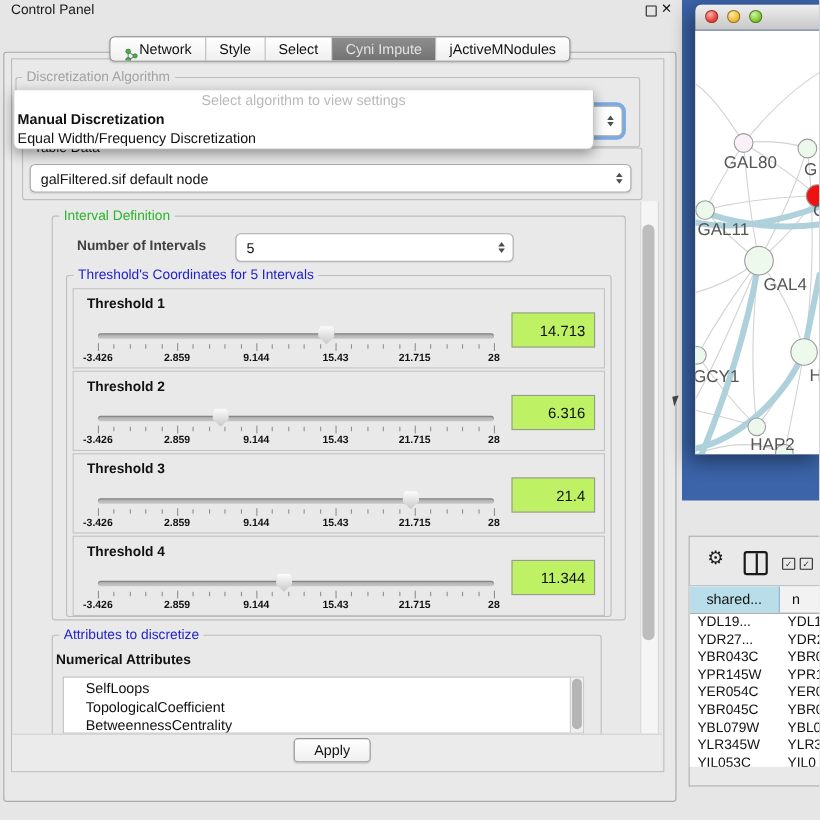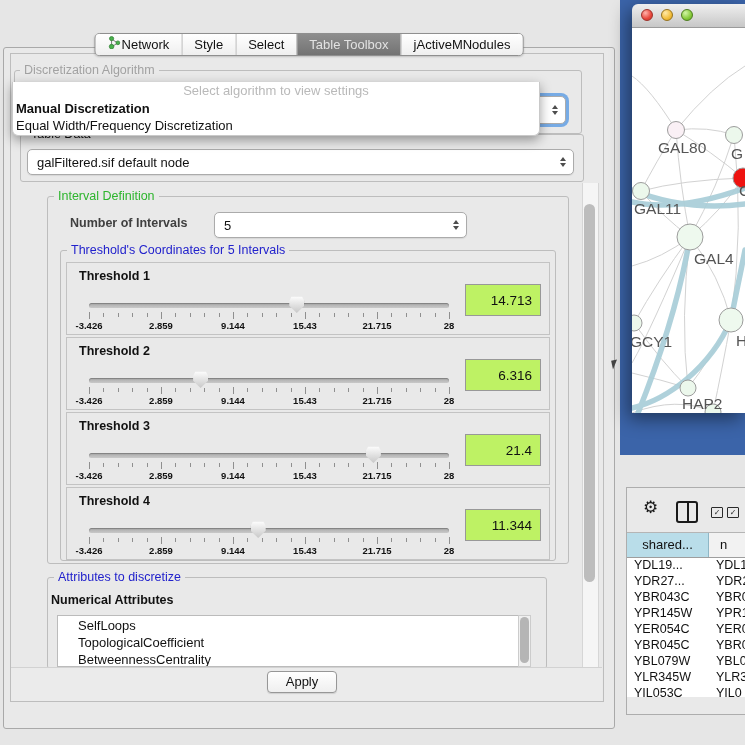--- a/index.html
+++ b/index.html
@@ -11,21 +11,21 @@
   .cp-titlebar{left:0;top:0;width:618px;height:20px;}
   .cp-title{left:10px;top:2px;font-size:12.5px;color:#1a1a1a;}
   .float-box{left:587px;top:5px;width:8px;height:8px;border:1.5px solid #222;border-radius:1px;}
   .close-x{left:601px;top:1px;font-size:12px;font-weight:bold;color:#111;}
 
   .content-outer{left:3px;top:47px;width:610px;height:680px;background:#e9e9e9;border:1px solid #a9a9a9;border-radius:3px;}
   .content-inner{left:10px;top:53px;width:592px;height:647px;background:#e9e9e9;border:1px solid #bdbdbd;}
 
   
   .seg{display:flex;border:1px solid #8f8f8f;border-radius:5px;overflow:hidden;background:#fff;box-shadow:0 1px 2px rgba(0,0,0,.18);height:21px;}
-  .sgi{padding:0 12px;line-height:21px;font-size:13px;color:#111;background:linear-gradient(#ffffff,#efefef);border-left:1px solid #b9b9b9;white-space:nowrap;display:flex;align-items:flex-start;gap:1px;}
+  .sgi{padding:0 12px;line-height:21px;font-size:13px;color:#111;background:linear-gradient(#ffffff,#efefef);border-left:1px solid #b9b9b9;white-space:nowrap;display:flex;align-items:flex-end;gap:1px;}
   .sgi:first-child{border-left:none;}
   .sgi.sel{background:linear-gradient(#8e8e8e,#737373);color:#e2e2e2;border-left-color:#7a7a7a;}
   .seg-top{left:309px;top:33px;transform:translateX(-50%);}
   .seg-bottom{left:307px;top:703px;transform:translateX(-50%);}
 
   
   .grp{border:1px solid #bdbdbd;border-radius:3px;}
   .grpTitle{font-size:12.5px;line-height:14px;background:#e9e9e9;padding:0 4px;white-space:nowrap;}
 
   
@@ -94,20 +94,25 @@
   .td2{flex:1;padding-left:8px;white-space:nowrap;overflow:hidden;}
 
   .cursor-icon{left:612px;top:360px;width:0;height:0;border-left:6px solid #444;border-bottom:9px solid transparent;transform:rotate(-12deg);}
   svg text{font-family:"Liberation Sans","DejaVu Sans",sans-serif;}
 </style>
 </head>
 <body>
 
 <div id="app">
 
+  <div class="abs cp-titlebar">
+    <div class="abs cp-title">Control Panel</div>
+    <div class="abs float-box"></div>
+    <div class="abs close-x">✕</div>
+  </div>
 
   <div class="abs content-outer"></div>
   <div class="abs content-inner"></div>
 
   <div class="abs seg seg-top">
     <div class="sgi">
       <span style="display:inline-block;width:13px;height:13px;">
         <svg width="13" height="13" viewBox="0 0 13 13">
           <line x1="4" y1="3" x2="10" y2="7" stroke="#7a7a7a" stroke-width="1"></line>
           <line x1="4" y1="11" x2="10" y2="7" stroke="#7a7a7a" stroke-width="1"></line>
@@ -119,21 +124,21 @@
       </span>
       <span>Network</span>
     </div>
     <div class="sgi">
         <span>Style</span>
       </div>
     <div class="sgi">
         <span>Select</span>
       </div>
     <div class="sgi sel">
-        <span>Table Toolbox</span>
+        <span>Cyni Impute</span>
       </div>
     <div class="sgi">
         <span>jActiveMNodules</span>
       </div>
   </div>
 
   <div class="abs grp" style="left:14px;top:70px;width:566px;height:62px;"></div>
   <div class="abs grpTitle" style="left:20px;top:63px;color:#a2a2a2;">Discretization Algorithm</div>
   <div class="abs combo focusring" style="left:24px;top:96px;width:540px;height:26px;">
     <span class="stepper">

